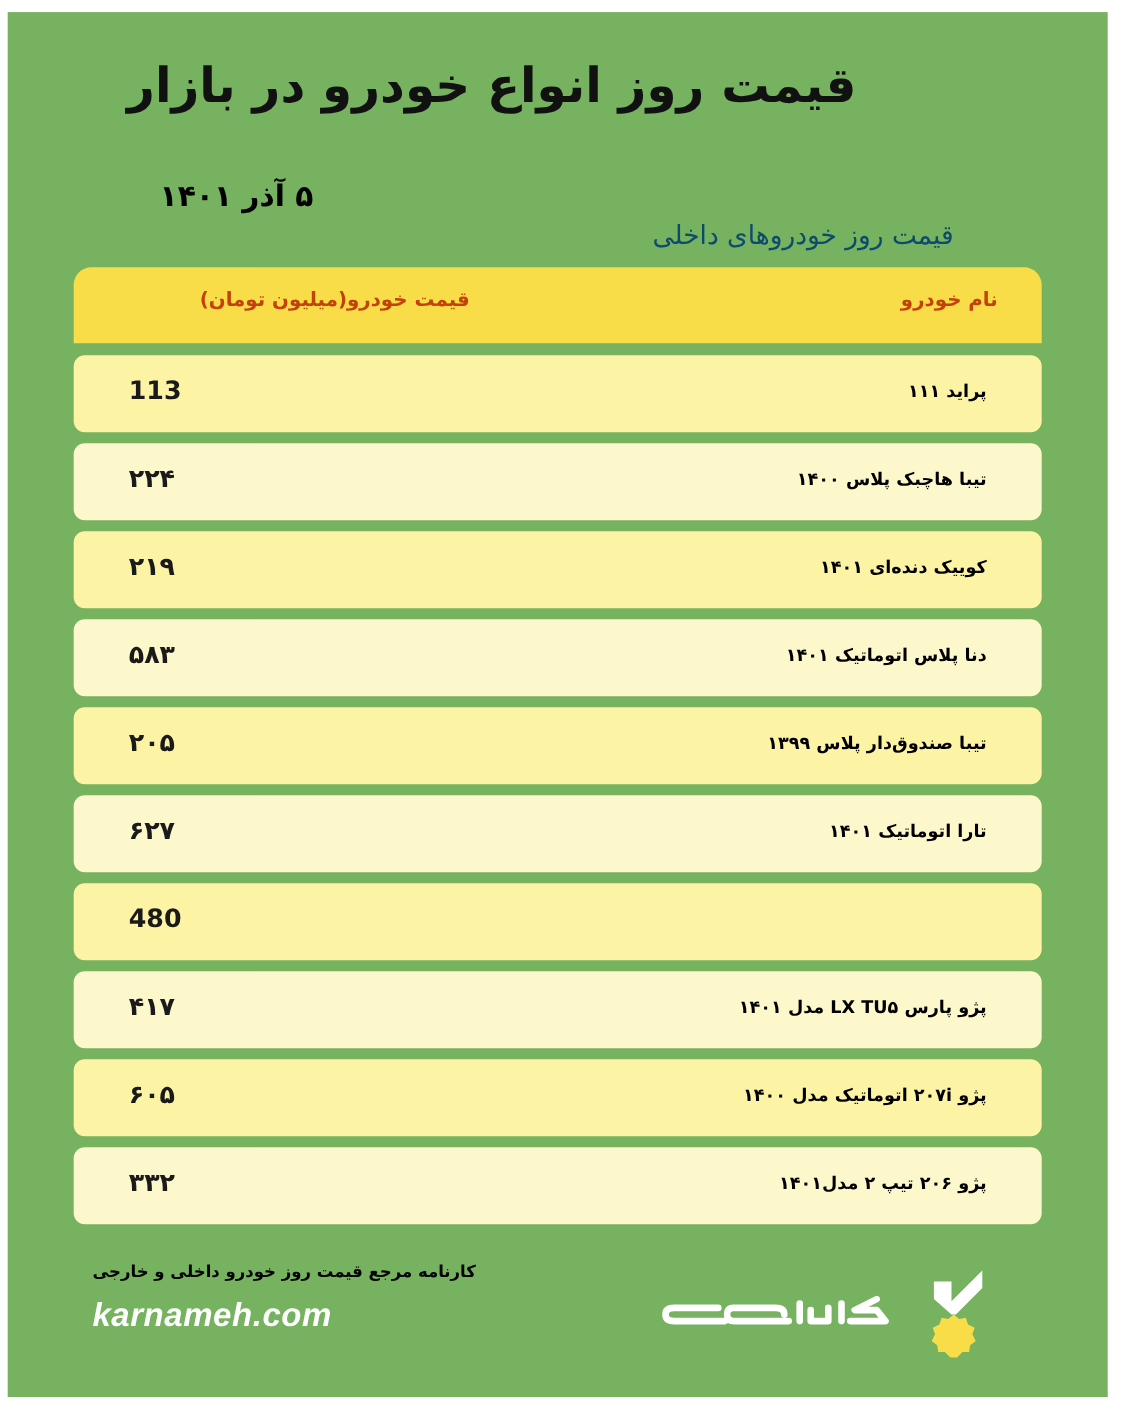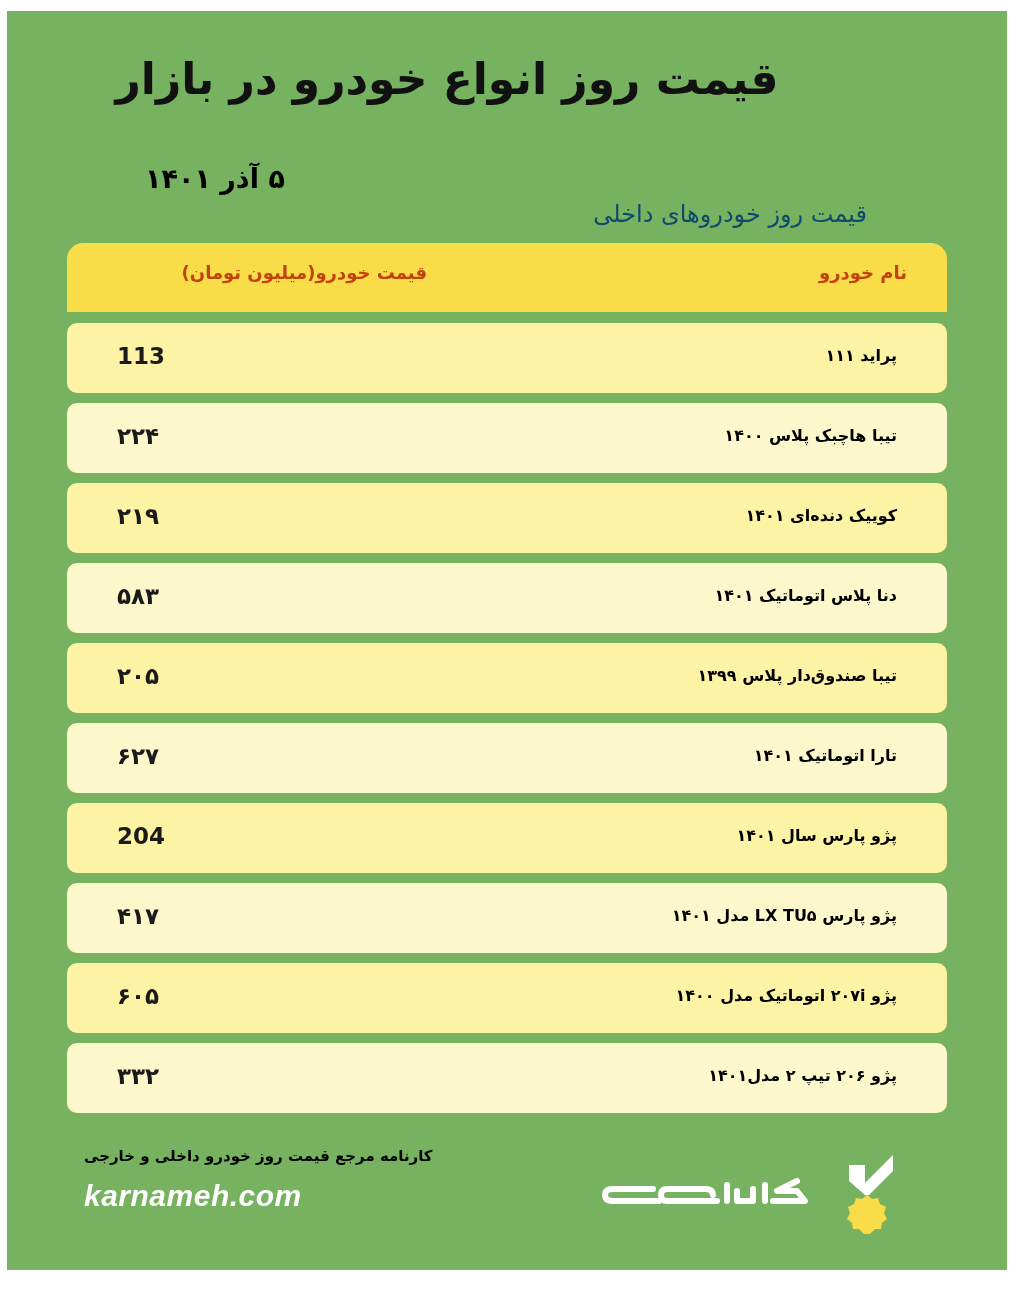--- a/index.html
+++ b/index.html
@@ -93,22 +93,21 @@
     </div>
     <div class="row odd" style="top:400px">
       <span class="cell-name">تیبا صندوق‌دار پلاس ۱۳۹۹</span>
       <span class="cell-price">۲۰۵</span>
     </div>
     <div class="row even" style="top:480px">
       <span class="cell-name">تارا اتوماتیک ۱۴۰۱</span>
       <span class="cell-price">۶۲۷</span>
     </div>
     <div class="row odd" style="top:560px">
-      <span class="cell-name">پژو پارس سال ۱۴۰۱</span>
-      <span class="cell-price">204</span>
+      <span class="cell-price">480</span>
     </div>
     <div class="row even" style="top:640px">
       <span class="cell-name">پژو پارس LX TU۵ مدل ۱۴۰۱</span>
       <span class="cell-price">۴۱۷</span>
     </div>
     <div class="row odd" style="top:720px">
       <span class="cell-name">پژو ۲۰۷i اتوماتیک مدل ۱۴۰۰</span>
       <span class="cell-price">۶۰۵</span>
     </div>
     <div class="row even" style="top:800px">

